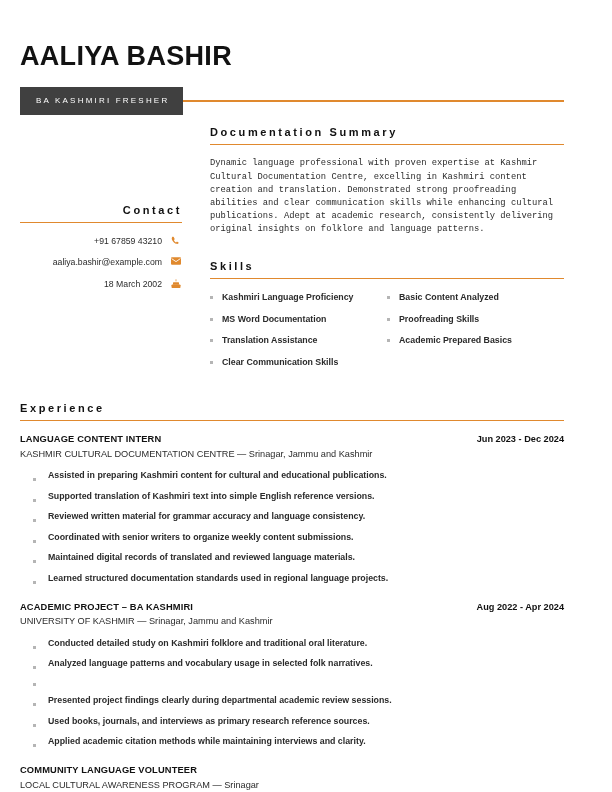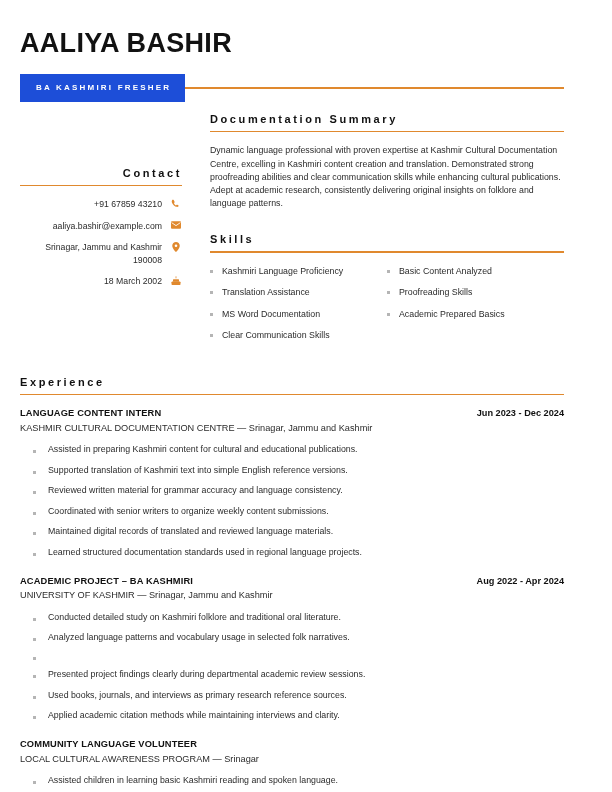--- a/index.html
+++ b/index.html
@@ -13,43 +13,43 @@
     font-family: "Liberation Sans", sans-serif;
     color: #1a1a1a;
     position: relative;
     overflow: hidden;
   }
   .page {
     width: 584px;
     height: 792px;
     position: relative;
     box-sizing: border-box;
-    padding: 0 20px;
+    padding: 13px 20px;
   }
 
   
   .name {
     font-size: 27px;
     font-weight: bold;
     letter-spacing: 0.3px;
     color: #121212;
     margin: 0;
     padding-top: 26px;
     line-height: 34px;
   }
   .title-row {
     display: flex;
     align-items: center;
     margin-top: 14px;
   }
   .title-badge {
-    background: #1d4ed8;
+    background: #404040;
     color: #ffffff;
     font-size: 8px;
-    font-weight: bold;
+    font-weight: normal;
     letter-spacing: 2.2px;
     padding: 9px 14px 9px 16px;
     white-space: nowrap;
     line-height: 10px;
   }
   .title-rule {
     flex: 1;
     height: 1.6px;
     background: #E0892E;
   }
@@ -109,26 +109,28 @@
     padding-top: 1px;
   }
   .contact-icon svg { display: block; }
 
   
   .summary {
     font-size: 8.8px;
     line-height: 13.2px;
     color: #2b2b2b;
     text-align: left;
+    font-family: Liberation Mono, monospace;
   }
 
   
   .skills-wrap {
     display: flex;
     margin-top: 2px;
+    font-weight: bold;
   }
   .skills-col {
     flex: 1;
   }
   .skill-item {
     display: flex;
     align-items: flex-start;
     margin-bottom: 9.5px;
   }
   .sq-bullet {
@@ -174,23 +176,24 @@
     font-size: 9.2px;
     color: #2b2b2b;
     line-height: 13.5px;
     margin-top: 1.5px;
   }
   .exp-bullets {
     margin-top: 8px;
   }
   .exp-bullet {
     display: flex;
-    align-items: center;
+    align-items: flex-end;
     margin-bottom: 8.5px;
     padding-left: 13px;
+    font-weight: bold;
   }
   .exp-bullet .sq-bullet {
     margin-right: 12px;
   }
   .exp-bullet-text {
     font-size: 8.8px;
     line-height: 12px;
     color: #2b2b2b;
   }
 </style>
@@ -224,29 +227,20 @@
       <div class="contact-row">
         <div class="contact-text">aaliya.bashir@example.com</div>
         <div class="contact-icon">
           <svg width="10" height="8" viewBox="0 0 16 12" fill="#E0892E">
               <rect x="0" y="0" width="16" height="12" rx="1.5"></rect>
               <path d="M1 2.2 8 7l7-4.8" stroke="#ffffff" stroke-width="1.4" fill="none"></path>
             </svg>
         </div>
       </div>
 
-      <div class="contact-row">
-        <div class="contact-text">Srinagar, Jammu and Kashmir 190008</div>
-        <div class="contact-icon">
-          <svg width="8" height="10" viewBox="0 0 12 16" fill="#E0892E">
-              <path d="M6 0C2.7 0 0 2.7 0 6c0 4.2 5.2 9.4 5.4 9.6.3.3.8.3 1.1 0C6.8 15.4 12 10.2 12 6c0-3.3-2.7-6-6-6z"></path>
-              <circle cx="6" cy="5.9" r="2.1" fill="#ffffff"></circle>
-            </svg>
-        </div>
-      </div>
 
       <div class="contact-row">
         <div class="contact-text">18 March 2002</div>
         <div class="contact-icon">
           <svg width="10" height="10" viewBox="0 0 16 16" fill="#E0892E">
               <rect x="7.4" y="0.5" width="1.2" height="3.2"></rect>
               <rect x="1" y="8.8" width="14" height="5.6" rx="1"></rect>
               <path d="M1 9.4c1.2 0 1.2 1.4 2.3 1.4s1.2-1.4 2.3-1.4 1.2 1.4 2.4 1.4 1.2-1.4 2.3-1.4 1.2 1.4 2.4 1.4c1 0 1.1-1.1 2.3-1.4V12H1z" fill="#E0892E"></path>
               <rect x="3.2" y="5.2" width="9.6" height="3.8" rx="0.8"></rect>
             </svg>
@@ -267,25 +261,25 @@
         <div class="sec-rule"></div>
 
         <div class="skills-wrap">
           <div class="skills-col">
             <div class="skill-item">
               <span class="sq-bullet"></span>
               <span class="skill-label">Kashmiri Language Proficiency</span>
             </div>
             <div class="skill-item">
               <span class="sq-bullet"></span>
+              <span class="skill-label">MS Word Documentation</span>
+            </div>
+            <div class="skill-item">
+              <span class="sq-bullet"></span>
               <span class="skill-label">Translation Assistance</span>
-            </div>
-            <div class="skill-item">
-              <span class="sq-bullet"></span>
-              <span class="skill-label">MS Word Documentation</span>
             </div>
             <div class="skill-item">
               <span class="sq-bullet"></span>
               <span class="skill-label">Clear Communication Skills</span>
             </div>
           </div>
 
           <div class="skills-col">
             <div class="skill-item">
               <span class="sq-bullet"></span>

